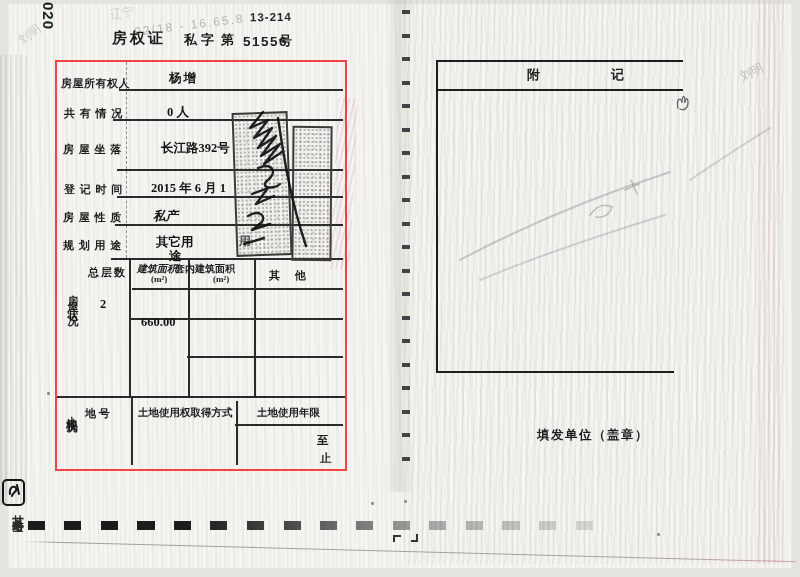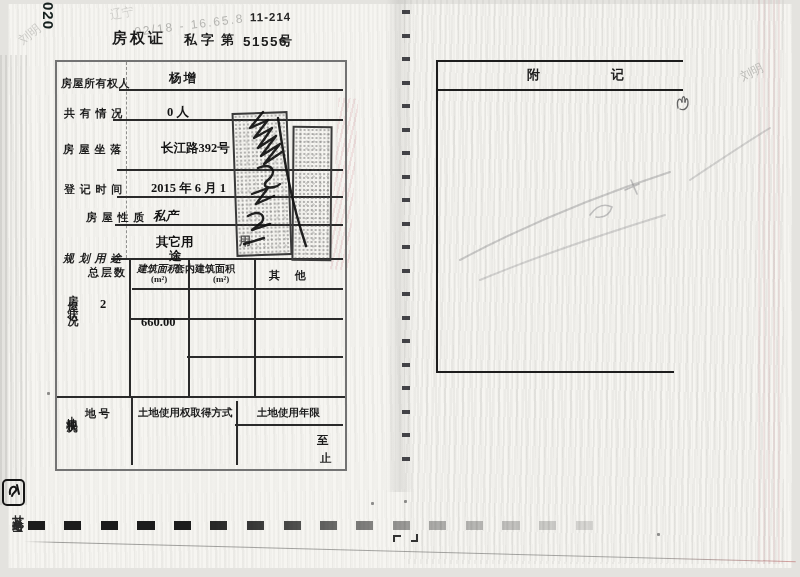--- a/index.html
+++ b/index.html
@@ -36,21 +36,21 @@
         font-family:"Liberation Sans",sans-serif;letter-spacing:2px;}
   .pencil-top2{left:110px;top:5px;font-size:12px;transform:rotate(-10deg);opacity:.35;}
   .pencil-name-left{left:18px;top:26px;font-size:12px;transform:rotate(-38deg);opacity:.4;}
   .pencil-name-right{left:740px;top:64px;font-size:12px;transform:rotate(-26deg);opacity:.5;}
   .t-type{left:112px;top:29px;font-size:15px;letter-spacing:3px;}
   .t-cat{left:184px;top:31px;font-size:13px;}
   .t-zidi{left:201px;top:31px;font-size:13px;letter-spacing:7px;}
   .t-num{left:243px;top:34px;font-size:13.5px;letter-spacing:1.5px;font-family:"Liberation Sans",sans-serif;}
   .t-suf{left:279px;top:32px;font-size:13px;}
   
-  .tbl{left:55px;top:60px;width:288px;height:407px;border:2px solid #737373;}
+  .tbl{left:55px;top:60px;width:288px;height:407px;border:2px solid #ef4444;}
   .hl{position:absolute;background:#2a2a2a;height:1.5px;}
   .vl{position:absolute;background:#2a2a2a;width:1.5px;}
   .vdash{position:absolute;left:69px;top:0;height:196px;border-left:1px dashed rgba(60,60,60,.55);}
   .flabel{position:absolute;font-size:11px;font-weight:bold;color:#1c1c1c;white-space:nowrap;letter-spacing:1px;}
   .fval{position:absolute;font-size:12.5px;font-weight:bold;color:#141414;white-space:nowrap;}
   .hdr{position:absolute;font-weight:bold;color:#1c1c1c;white-space:nowrap;}
   .vside{position:absolute;writing-mode:vertical-rl;font-size:11px;font-weight:bold;color:#1c1c1c;}
   
   .stamp{position:absolute;border:2px solid #3a3a3a;
     background-image:radial-gradient(rgba(70,70,70,.38) 1px, transparent 1.4px),
@@ -90,21 +90,21 @@
   <div class="abs streak-left"></div>
   <div class="abs streak-right"></div>
   <div class="abs crease"></div>
   <div class="abs pink-right"></div>
   <div class="abs pink-mid"></div>
 
   <div class="abs serial">020</div>
   <div class="abs pencil pencil-name-left">刘明</div>
   <div class="abs pencil pencil-top2">辽宁</div>
   <div class="abs pencil pencil-top">02/18 - 16.65.8</div>
-  <div class="abs code">11-214</div>
+  <div class="abs code">13-214</div>
   <div class="abs ink b t-type">房权证</div>
   <div class="abs ink b t-cat">私</div>
   <div class="abs ink b t-zidi">字第</div>
   <div class="abs ink b t-num">51556</div>
   <div class="abs ink b t-suf">号</div>
 
   <div class="abs tbl">
     <div class="vdash"></div>
 
     <div class="hl" style="top:27px;left:62px;right:2px;"></div>
@@ -122,22 +122,22 @@
     <div class="vl" style="left:72px;top:196px;height:138px;"></div>
     <div class="vl" style="left:131px;top:196px;height:138px;"></div>
     <div class="vl" style="left:197px;top:196px;height:138px;"></div>
     <div class="vl" style="left:74px;top:334px;height:69px;"></div>
     <div class="vl" style="left:179px;top:339px;height:64px;"></div>
 
     <div class="flabel" style="left:4px;top:14px;letter-spacing:.5px;">房屋所有权人</div>
     <div class="flabel" style="left:7px;top:44px;">共 有 情 况</div>
     <div class="flabel" style="left:6px;top:80px;">房 屋 坐 落</div>
     <div class="flabel" style="left:7px;top:120px;">登 记 时 间</div>
-    <div class="flabel" style="left:6px;top:148px;margin-left:23px;">房 屋 性 质</div>
-    <div class="flabel" style="left:6px;top:189px;font-style:italic;">规 划 用 途</div>
+    <div class="flabel" style="left:6px;top:148px;">房 屋 性 质</div>
+    <div class="flabel" style="left:6px;top:176px;">规 划 用 途</div>
 
     <div class="fval" style="left:112px;top:8px;letter-spacing:2px;">杨增</div>
     <div class="fval" style="left:110px;top:42px;">0 人</div>
     <div class="fval" style="left:104px;top:78px;">长江路392号</div>
     <div class="fval" style="left:94px;top:118px;">2015 年 6 月 1</div>
     <div class="fval" style="left:96px;top:146px;font-style:italic;">私产</div>
     <div class="fval" style="left:99px;top:172px;">其它用</div>
     <div class="fval" style="left:112px;top:186px;">途</div>
 
     <div class="vside" style="left:8px;top:224px;letter-spacing:7px;">房屋状况</div>
@@ -188,20 +188,21 @@
   <svg class="abs" style="left:440px;top:120px;" width="340" height="180" viewBox="0 0 340 180">
     <g fill="none" stroke-linecap="round">
       <path d="M20,140 C80,108 150,78 230,52" stroke="rgba(125,125,130,.38)" stroke-width="2"></path>
       <path d="M40,160 C100,135 170,112 225,95" stroke="rgba(125,125,130,.30)" stroke-width="2"></path>
       <path d="M150,95 q10,-14 22,-8 q-4,12 -16,10" stroke="rgba(120,120,125,.42)" stroke-width="1.6"></path>
       <path d="M185,70 l14,-6 M191,60 l6,14" stroke="rgba(120,120,125,.42)" stroke-width="1.6"></path>
       <path d="M250,60 C280,40 310,20 330,8" stroke="rgba(125,125,130,.30)" stroke-width="2"></path>
     </g>
   </svg>
   <div class="abs pencil pencil-name-right">刘明</div>
+  <div class="abs ink b issuer">填发单位（盖章）</div>
 
   <div class="abs spine-logo">
     <svg width="14" height="18" viewBox="0 0 14 18" style="display:block;margin:0 auto;">
       <g fill="none" stroke="#151515" stroke-width="2" stroke-linecap="round">
         <path d="M3,13 C2,6 7,4 9,7 C11,10 6,11 5,15"></path>
           <path d="M10,4 l2,9"></path>
       </g>
     </svg>
   </div>
   <div class="abs spine-text">甘荘必略士</div>

